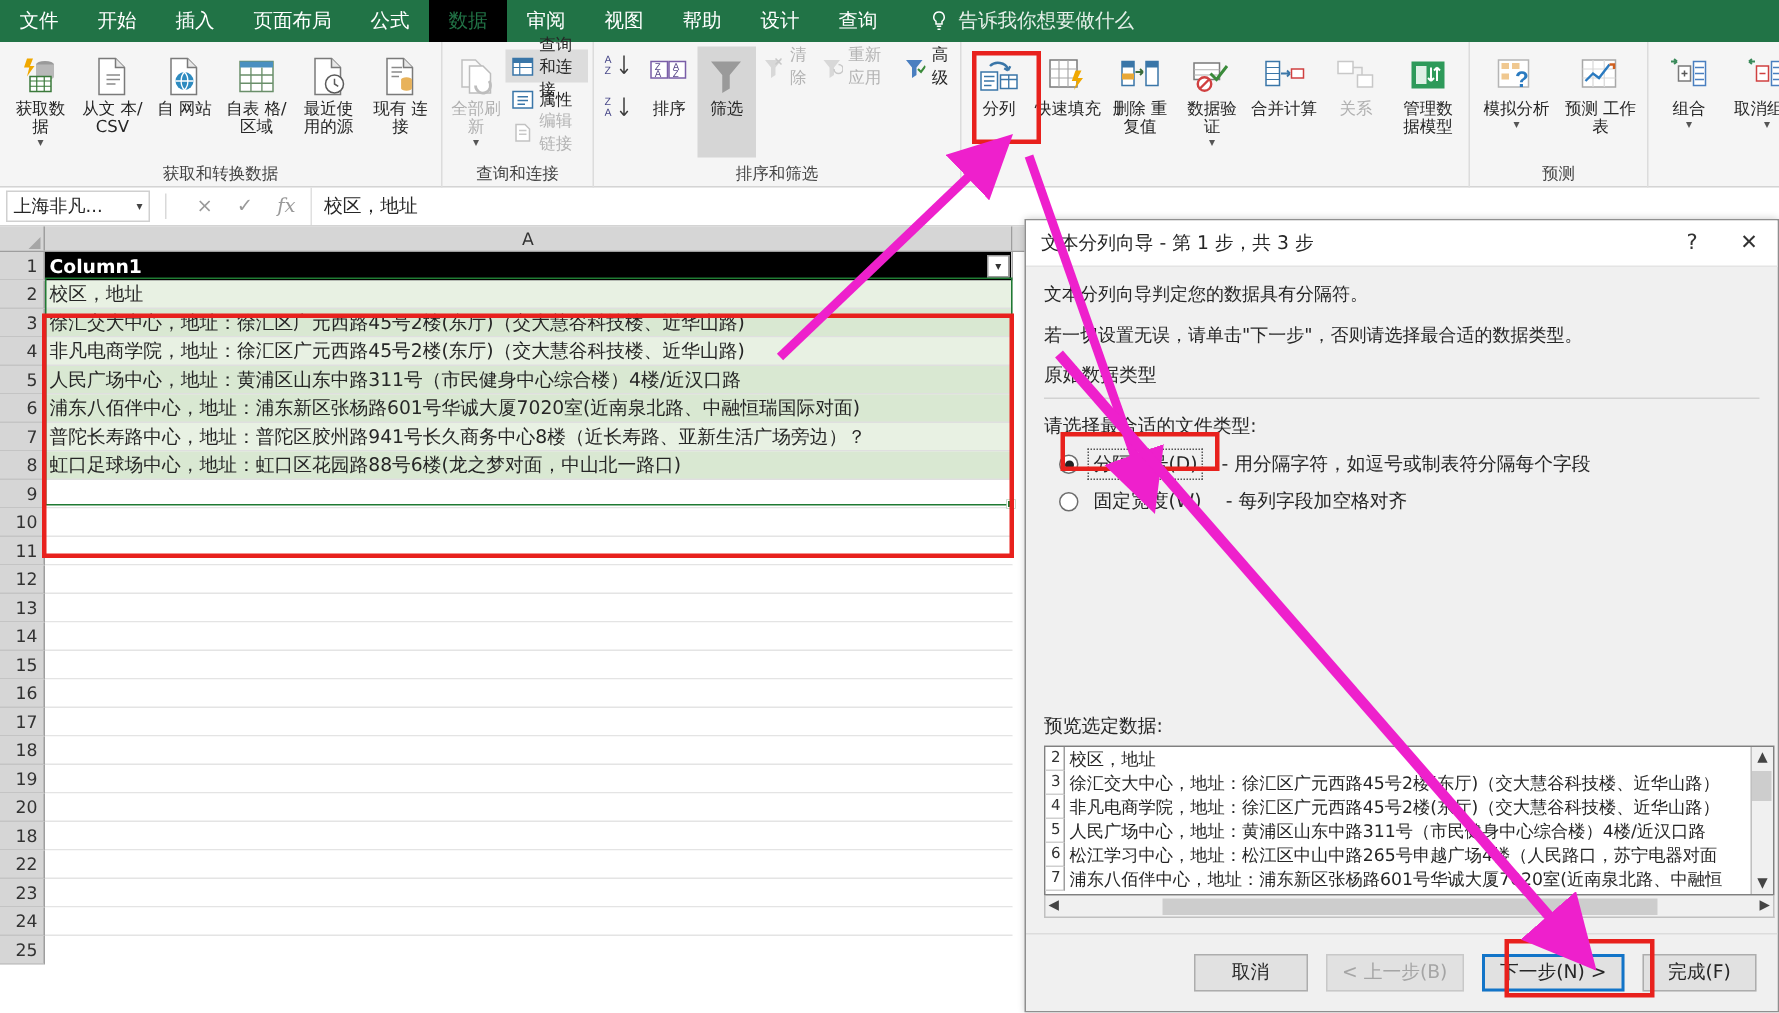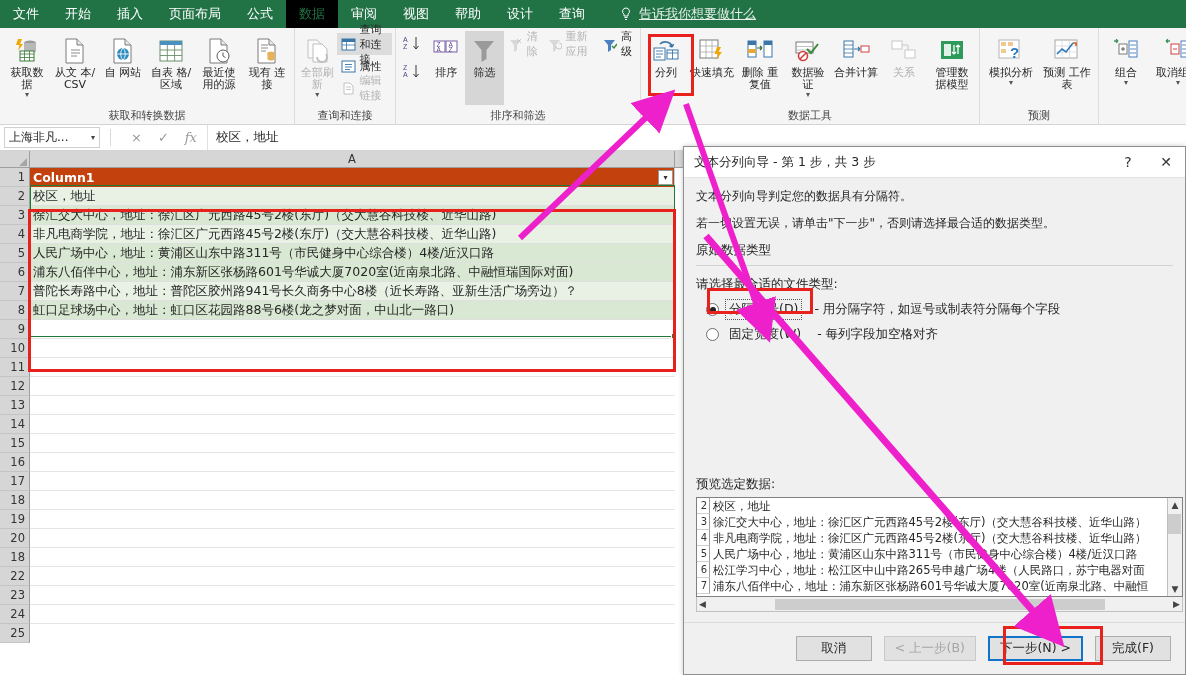--- a/index.html
+++ b/index.html
@@ -26,21 +26,21 @@
     display: flex; align-items: center;
     font-size: 13px;
     white-space: nowrap;
   }
   .tabstrip .tab.active {
     background: #000000;
     color: #217346;
   }
   .tell-me {
     display: flex; align-items: center; gap: 7px;
-    padding-left: 22px; font-size: 13px; color: #e6efe9; text-decoration: underline;
+    padding-left: 22px; font-size: 13px; color: #e6efe9;
   }
   .bulb { width: 12px; height: 15px; display:block; }
 
   
   .ribbon {
     height: 97px;
     background: #f5f5f5;
     border-bottom: 1px solid #d4d4d4;
     display: flex;
     position: relative;
@@ -137,21 +137,21 @@
     padding-right: 4px; font-size: 11.5px; color: #333;
   }
   .cells { flex: 1; position: relative; }
   .cellrow {
     height: 19px; border-bottom: 1px solid #dfdfdf;
     display: flex; align-items: center;
     padding-left: 3px;
     font-size: 12.5px; white-space: nowrap; overflow: hidden;
   }
   .cellrow.hdr {
-    background: #c2410c; color: #ffffff; font-weight: bold;
+    background: #000000; color: #ffffff; font-weight: bold;
     border-bottom: none;
   }
   .cellrow.band-a { background: #e8f1e3; }
   .cellrow.band-b { background: #d9e8d2; }
   .cellrow.empty { background: #ffffff; border-bottom: 1px solid #e4e4e4; width: 645px;}
   .cellrow.data { width: 645px; border-right: 1px solid #cfcfcf;}
   .filter-btn {
     position: absolute; right: 2px; top: 2px;
     width: 15px; height: 15px; background: #ffffff;
     border: 1px solid #9a9a9a;
@@ -552,21 +552,20 @@
           <svg width="30" height="28" viewBox="0 0 30 28">
               <rect x="4" y="4" width="22" height="18" fill="#2e9a5a"></rect>
               <rect x="7" y="7" width="7" height="12" fill="#fff" opacity=".85"></rect>
               <path d="M17 8v9M17 17l-2-2M17 17l2-2M21 17V8M21 8l-2 2M21 8l2 2" stroke="#fff" stroke-width="1.3" fill="none"></path>
             </svg>
         </span>
         <span class="lbl">管理数
 据模型</span>
       </div>
     </div>
-    <div class="rgroup-title">数据工具</div>
   </div>
 
   <div class="rgroup">
     <div class="rgroup-items">
       <div class="btn wide">
         <span class="ic">
           <svg width="30" height="28" viewBox="0 0 30 28">
               <rect x="3" y="3" width="20" height="18" fill="#fff" stroke="#b5b5b5"></rect>
               <rect x="5" y="5" width="5" height="4" fill="#f0c890"></rect>
               <rect x="12" y="5" width="5" height="4" fill="#f0c890"></rect>

